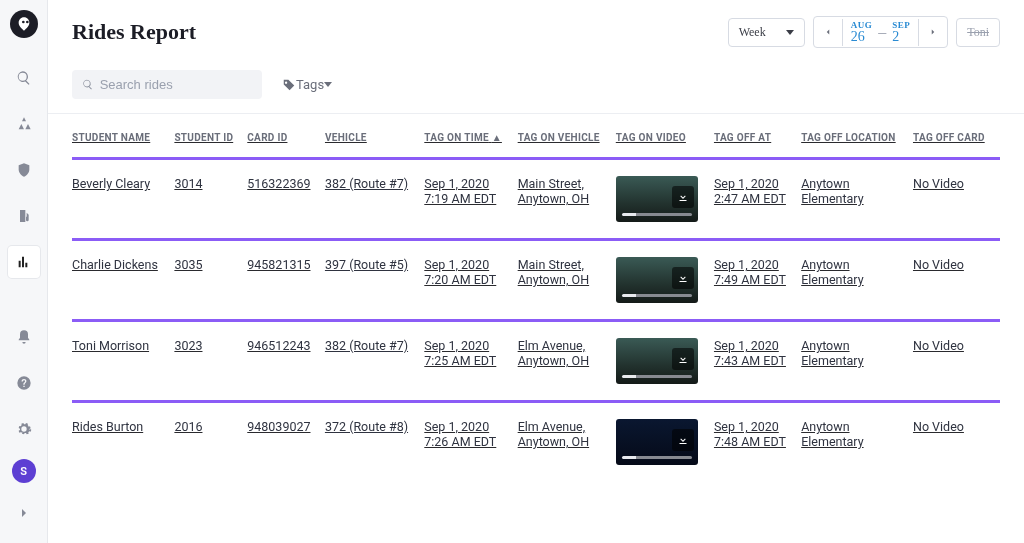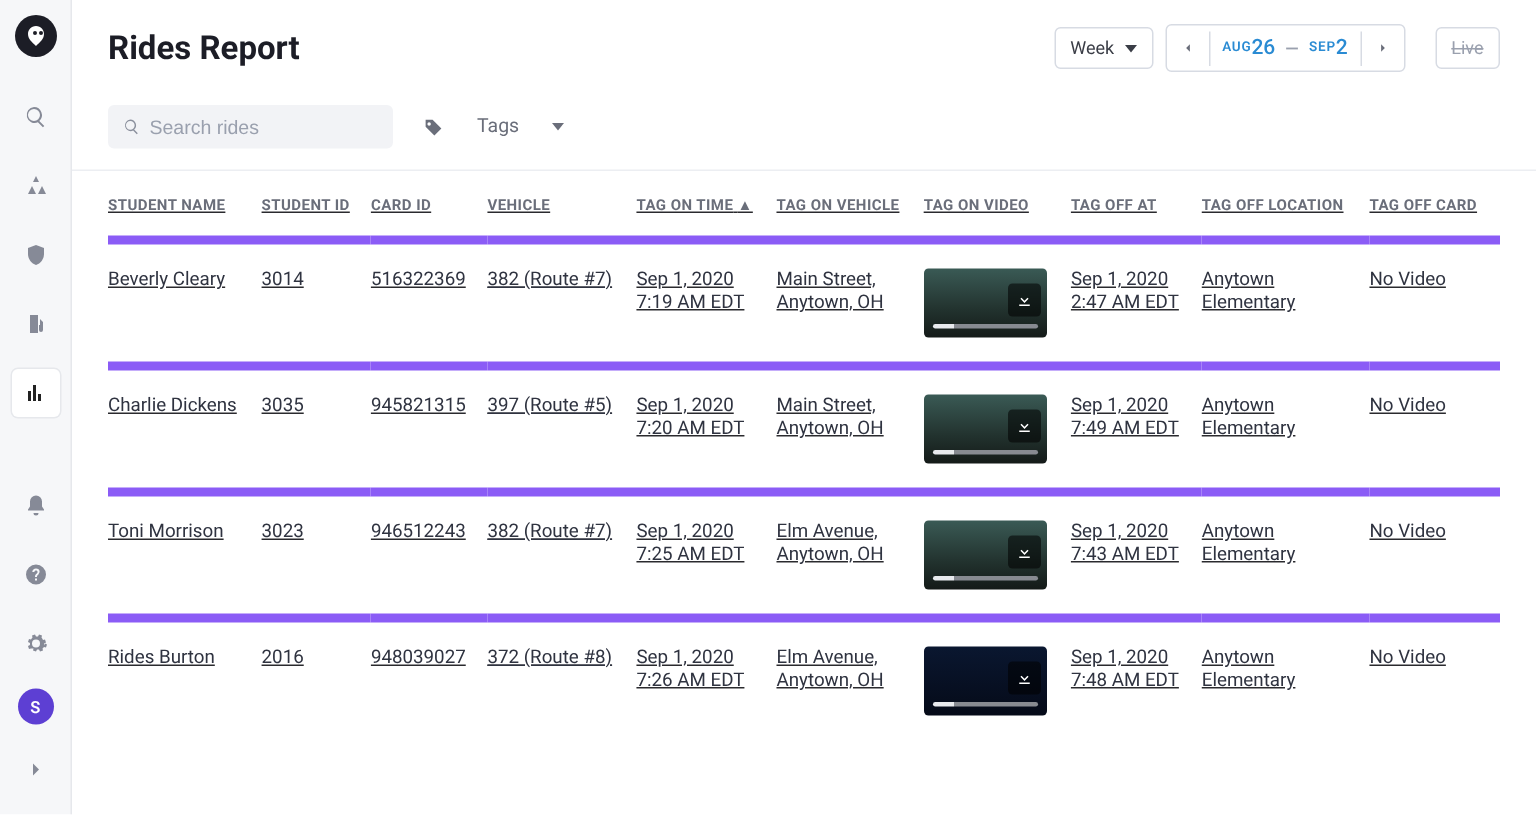--- a/index.html
+++ b/index.html
@@ -48,41 +48,41 @@
   width: 24px; height: 24px; border-radius: 50%;
   background: #5d3fd3;
   color: #fff; font-size: 11px; font-weight: 600;
   display: flex; align-items: center; justify-content: center;
 }
 .main { flex: 1; overflow: auto; }
 .header {
   display: flex; align-items: center; justify-content: space-between;
   padding: 16px 24px 8px 24px;
   border-bottom: none;
+  font-family: Liberation Serif, serif;
 }
 .title { font-size: 22px; font-weight: 700; color: #1c1d26; }
 .header-actions { display: flex; align-items: center; gap: 8px; }
 .btn {
   border: 1px solid #d7dbe3;
   background: #fff;
   border-radius: 4px;
   padding: 6px 10px;
   font-size: 12px;
   color: #3a3d46;
-  display: inline-flex; align-items: center; gap: 7px;
+  display: inline-flex; align-items: center; gap: 20px;
   cursor: pointer;
-  margin-left: 12px;
 }
 .date-nav { display: flex; align-items: center; border: 1px solid #d7dbe3; border-radius: 4px; }
 .chev {
   width: 28px; height: 30px; display:flex; align-items:center; justify-content:center;
   cursor: pointer; color: #6a6e7a;
 }
 .date-range { display: flex; align-items: center; padding: 2px 8px; gap: 6px; border-left:1px solid #d7dbe3; border-right:1px solid #d7dbe3; }
-.date-cell { display:flex; flex-direction:row; align-items:center; line-height:1; }
+.date-cell { display:flex; flex-direction:column; line-height:1; }
 .date-cell .mo { font-size: 9px; letter-spacing: .5px; color:#2a8bd3; font-weight:600; }
 .date-cell .dy { font-size: 14px; color:#2a8bd3; font-weight:500; }
 .date-sep { color:#9aa0ae; }
 .live-btn { text-decoration: line-through; color:#9aa0ae; }
 .caret-down { width:0;height:0;border-left:4px solid transparent;border-right:4px solid transparent;border-top:5px solid currentColor; display:inline-block; }
 .tabs {
   display: flex; gap: 24px; padding: 0 24px; border-bottom: 1px solid #e6e8ec; margin-top: 14px;
 }
 .tab {
   padding: 10px 0 12px 0;
@@ -97,31 +97,31 @@
 .filters-left { display:flex; align-items:center; gap:20px; }
 .search {
   display:flex; align-items:center;
   background:#f2f3f6; border-radius:4px; padding:7px 10px; width:190px;
   color:#8b909d;
 }
 .search input {
   border:none; background:transparent; outline:none; font-size:13px; color:#3a3d46; margin-left:6px; width:100%;
 }
 .search input::placeholder { color:#9aa0ae; }
-.tag-filter { display:flex; align-items:center; gap:22px; font-size:13px; color:#6a6e7a; cursor:pointer; }
+.tag-filter { display:flex; align-items:center; gap:0; font-size:13px; color:#6a6e7a; cursor:pointer; }
 .summary { font-size:13px; color:#2f3340; }
 .table-wrap { padding: 0 24px; }
 table { width:100%; border-collapse: collapse; text-decoration: underline; }
 th {
   text-align:left; font-size:10px; letter-spacing:.3px; font-weight:700;
   color:#6a6e7a; padding: 18px 8px 14px 0; vertical-align:bottom;
 }
 td {
   font-size:12.5px; color:#2f3340; padding: 16px 8px 16px 0;
-  vertical-align: top; border-top:6px solid #8b5cf6;
+  vertical-align: top; border-top:3px solid #8b5cf6;
 }
 td a { color:#2f3340; text-decoration: underline; }
 .sub { color:#2f3340; }
 .video-thumb {
   width: 82px; height: 46px; border-radius: 3px; position:relative;
   background: linear-gradient(180deg,#3a5a55 0%, #22322e 60%, #141a18 100%);
   display:block;
 }
 .video-thumb.night { background: linear-gradient(180deg,#0a1730 0%, #050a18 100%); }
 .video-thumb::after {
@@ -223,21 +223,21 @@
               <span class="mo">SEP</span>
               <span class="dy">2</span>
             </div>
           </div>
           <div class="chev">
               <svg width="10" height="10" viewBox="0 0 24 24" fill="currentColor">
                 <path d="M9 6l6 6-6 6z"></path>
               </svg>
             </div>
         </div>
-        <div class="btn live-btn">Live</div>
+        <div class="btn live-btn">Toni</div>
       </div>
     </div>
 
 
     <div class="filters">
       <div class="filters-left">
         <div class="search">
           <svg width="13" height="13" viewBox="0 0 24 24" fill="currentColor">
               <path d="M10 2a8 8 0 015.3 13.9l5 5-1.4 1.4-5-5A8 8 0 1110 2zm0 2a6 6 0 100 12 6 6 0 000-12z"></path>
             </svg>

